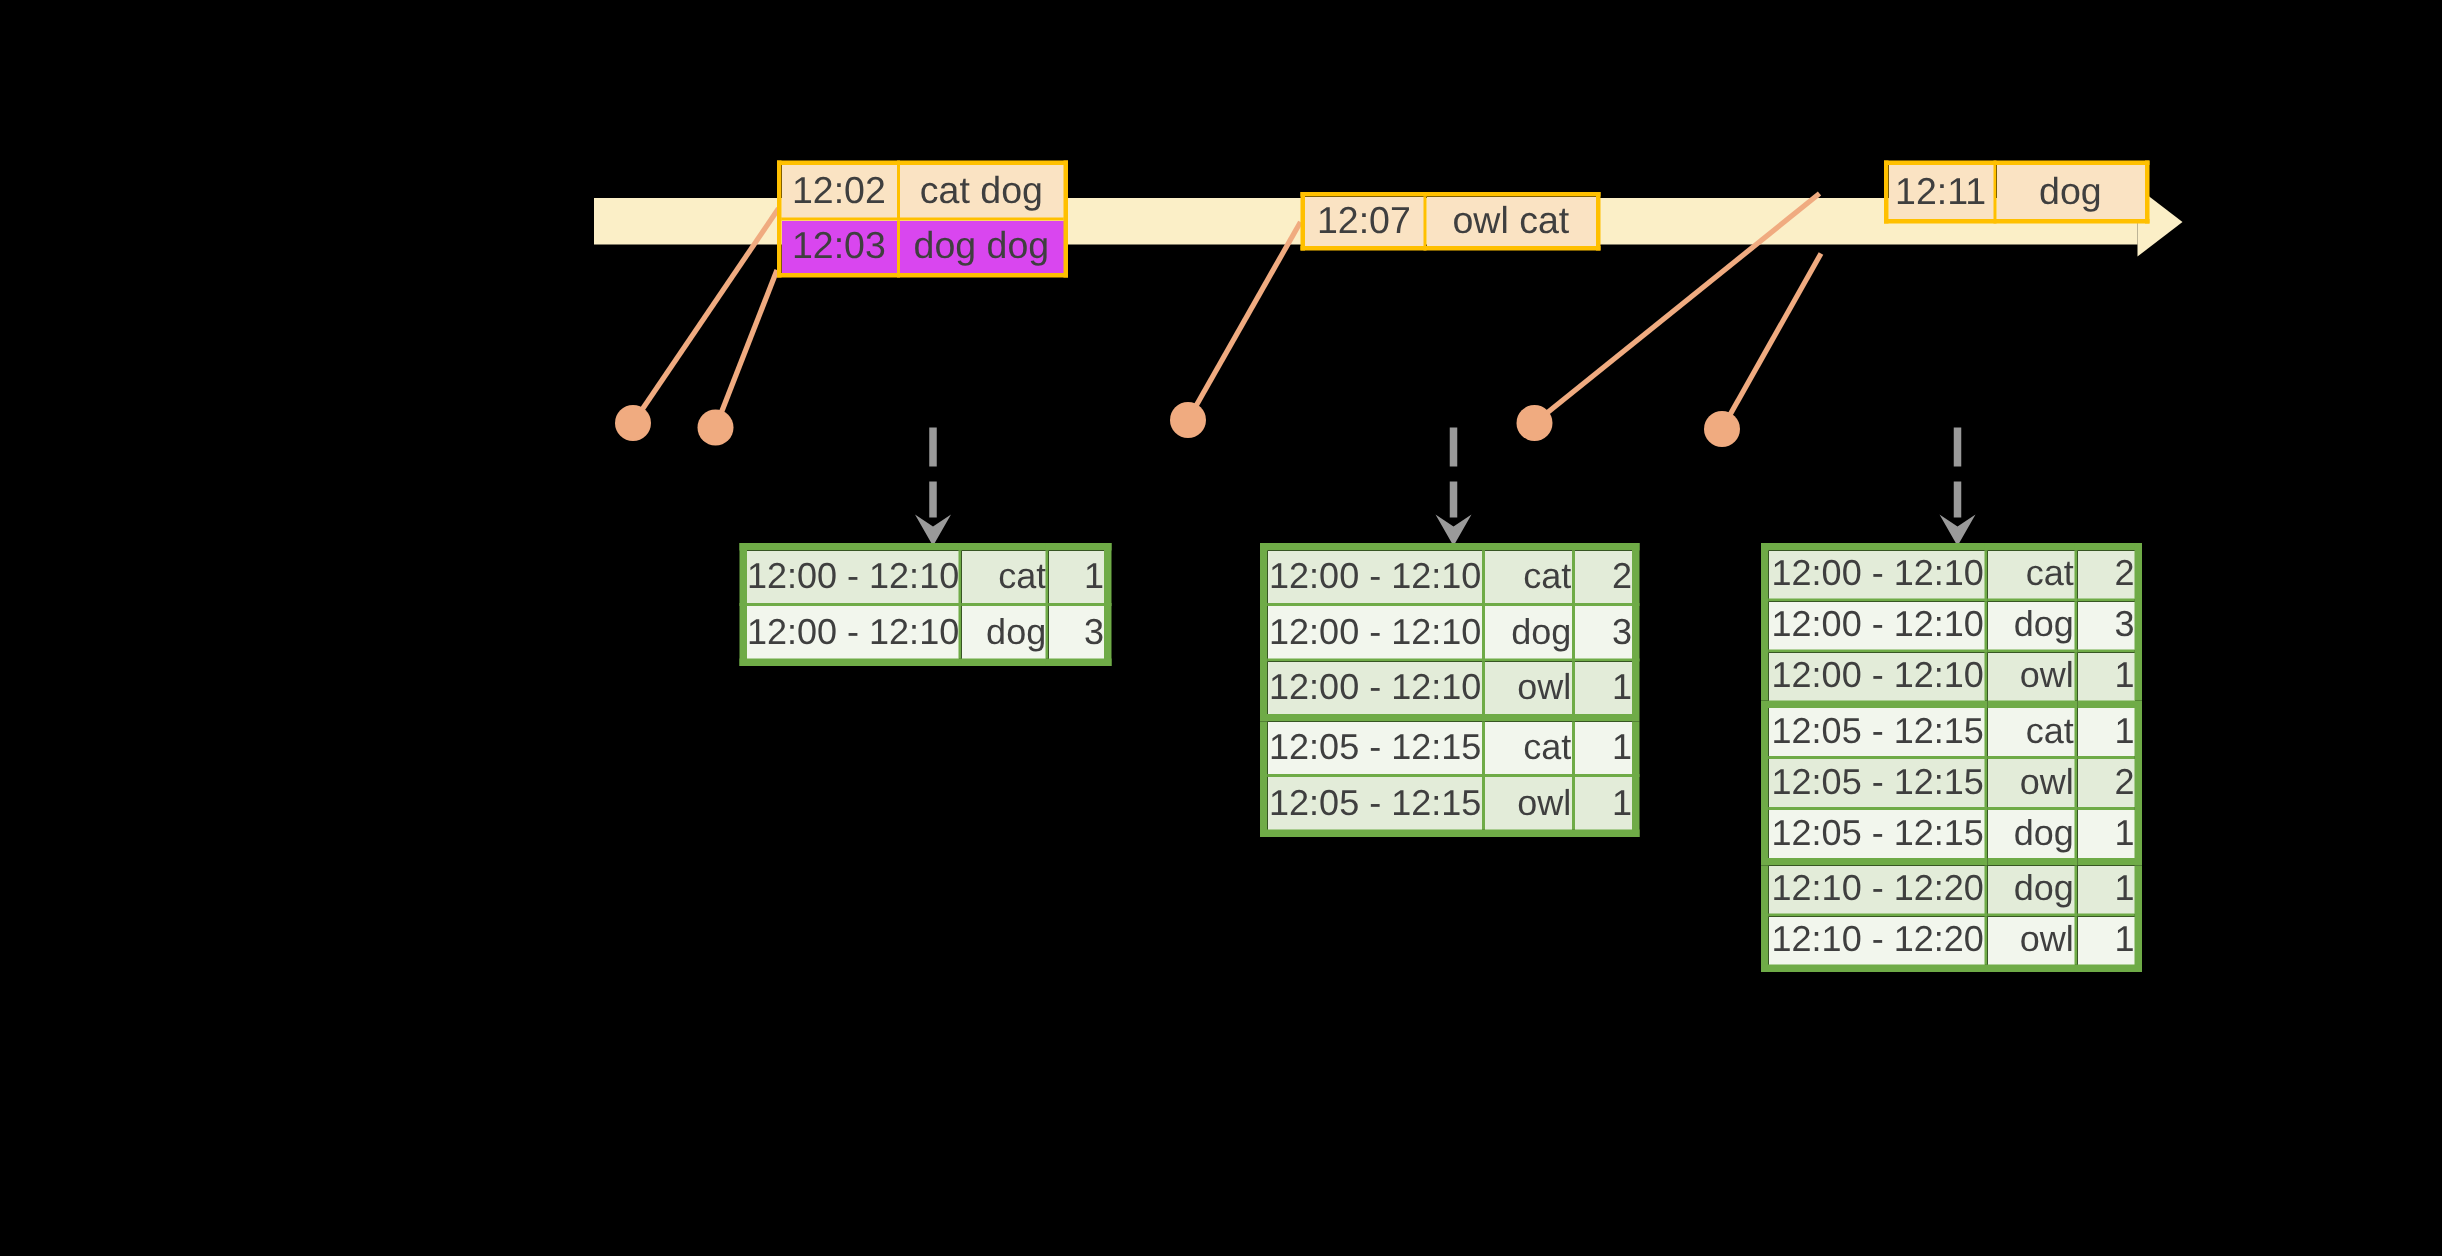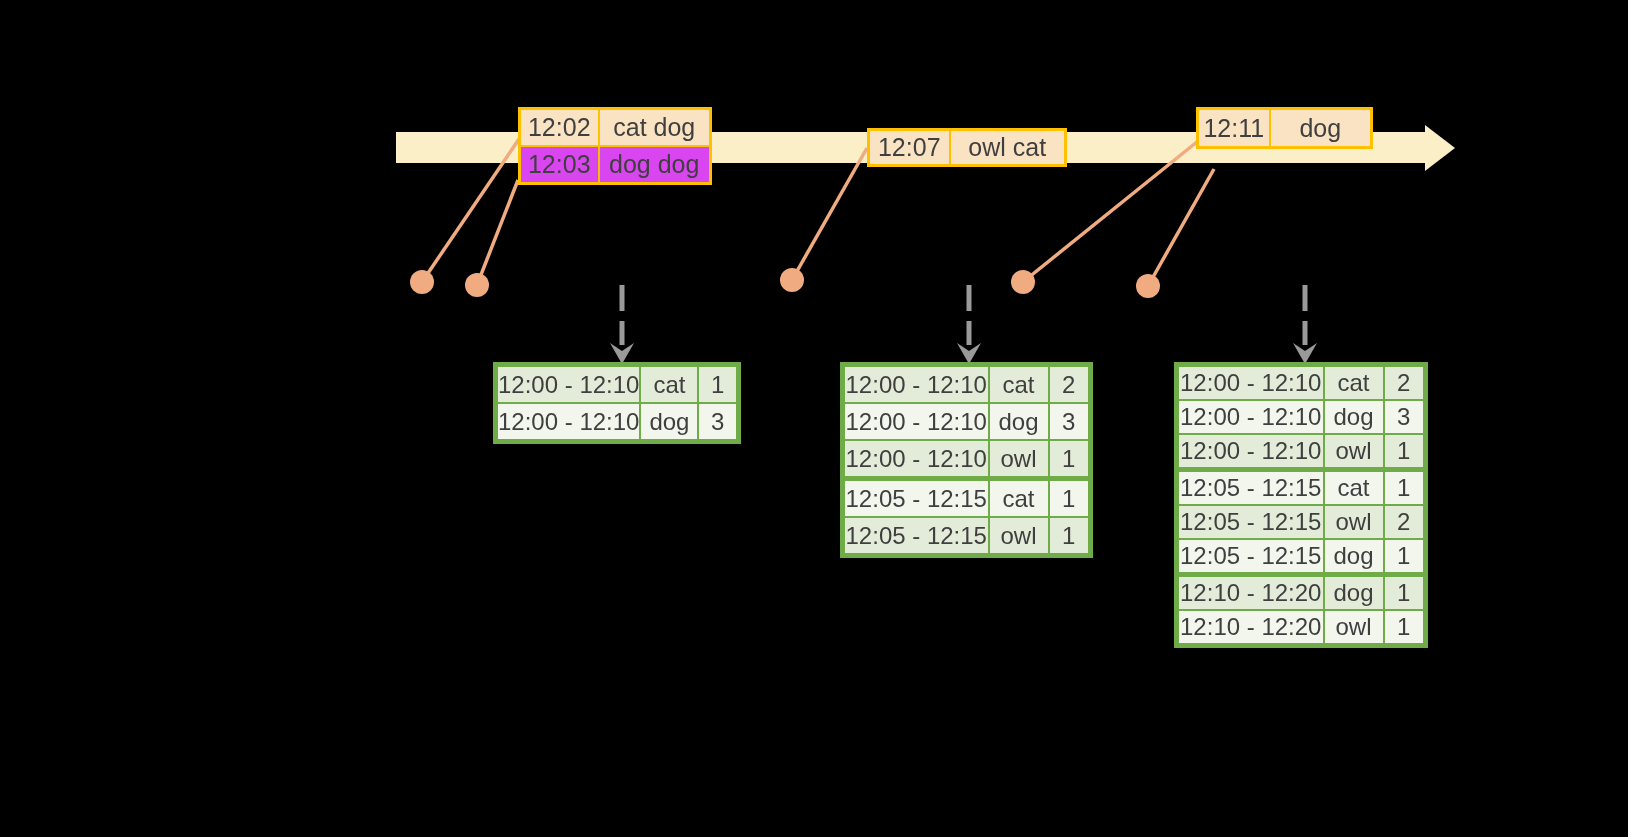--- a/index.html
+++ b/index.html
@@ -66,21 +66,21 @@
   table.result-table {
     position: absolute;
     border-collapse: collapse;
     table-layout: fixed;
     border: 5px solid #6fab47;
     z-index: 3;
     font-size: 24px;
   }
   table.result-table td {
     border: 2px solid #6fab47;
-    text-align: center;
+    text-align: right;
     vertical-align: middle;
     padding: 0;
     overflow: hidden;
     white-space: nowrap;
   }
   table.result-table tr.band-dark td  { background: #e3ecd9; }
   table.result-table tr.band-light td { background: #f2f6ed; }
   table.result-table tr.group-sep td  { border-top: 5px solid #6fab47; }
   #rt1 td, #rt2 td { height: 35px; }
   #rt3 td { height: 32px; }
@@ -144,21 +144,21 @@
         <col style="width:116px">
       </colgroup>
     <tbody>
         <tr class="row-peach">
       <td>12:07</td>
       <td>owl cat</td>
     </tr>
   </tbody>
     </table>
 
-  <table class="event-table" id="et3" style="left:1196px; top:63px;">
+  <table class="event-table" id="et3" style="left:1256px; top:63px;">
     <colgroup>
         <col style="width:72px">
         <col style="width:102px">
       </colgroup>
     <tbody>
         <tr class="row-peach">
       <td>12:11</td>
       <td>dog</td>
     </tr>
   </tbody>

